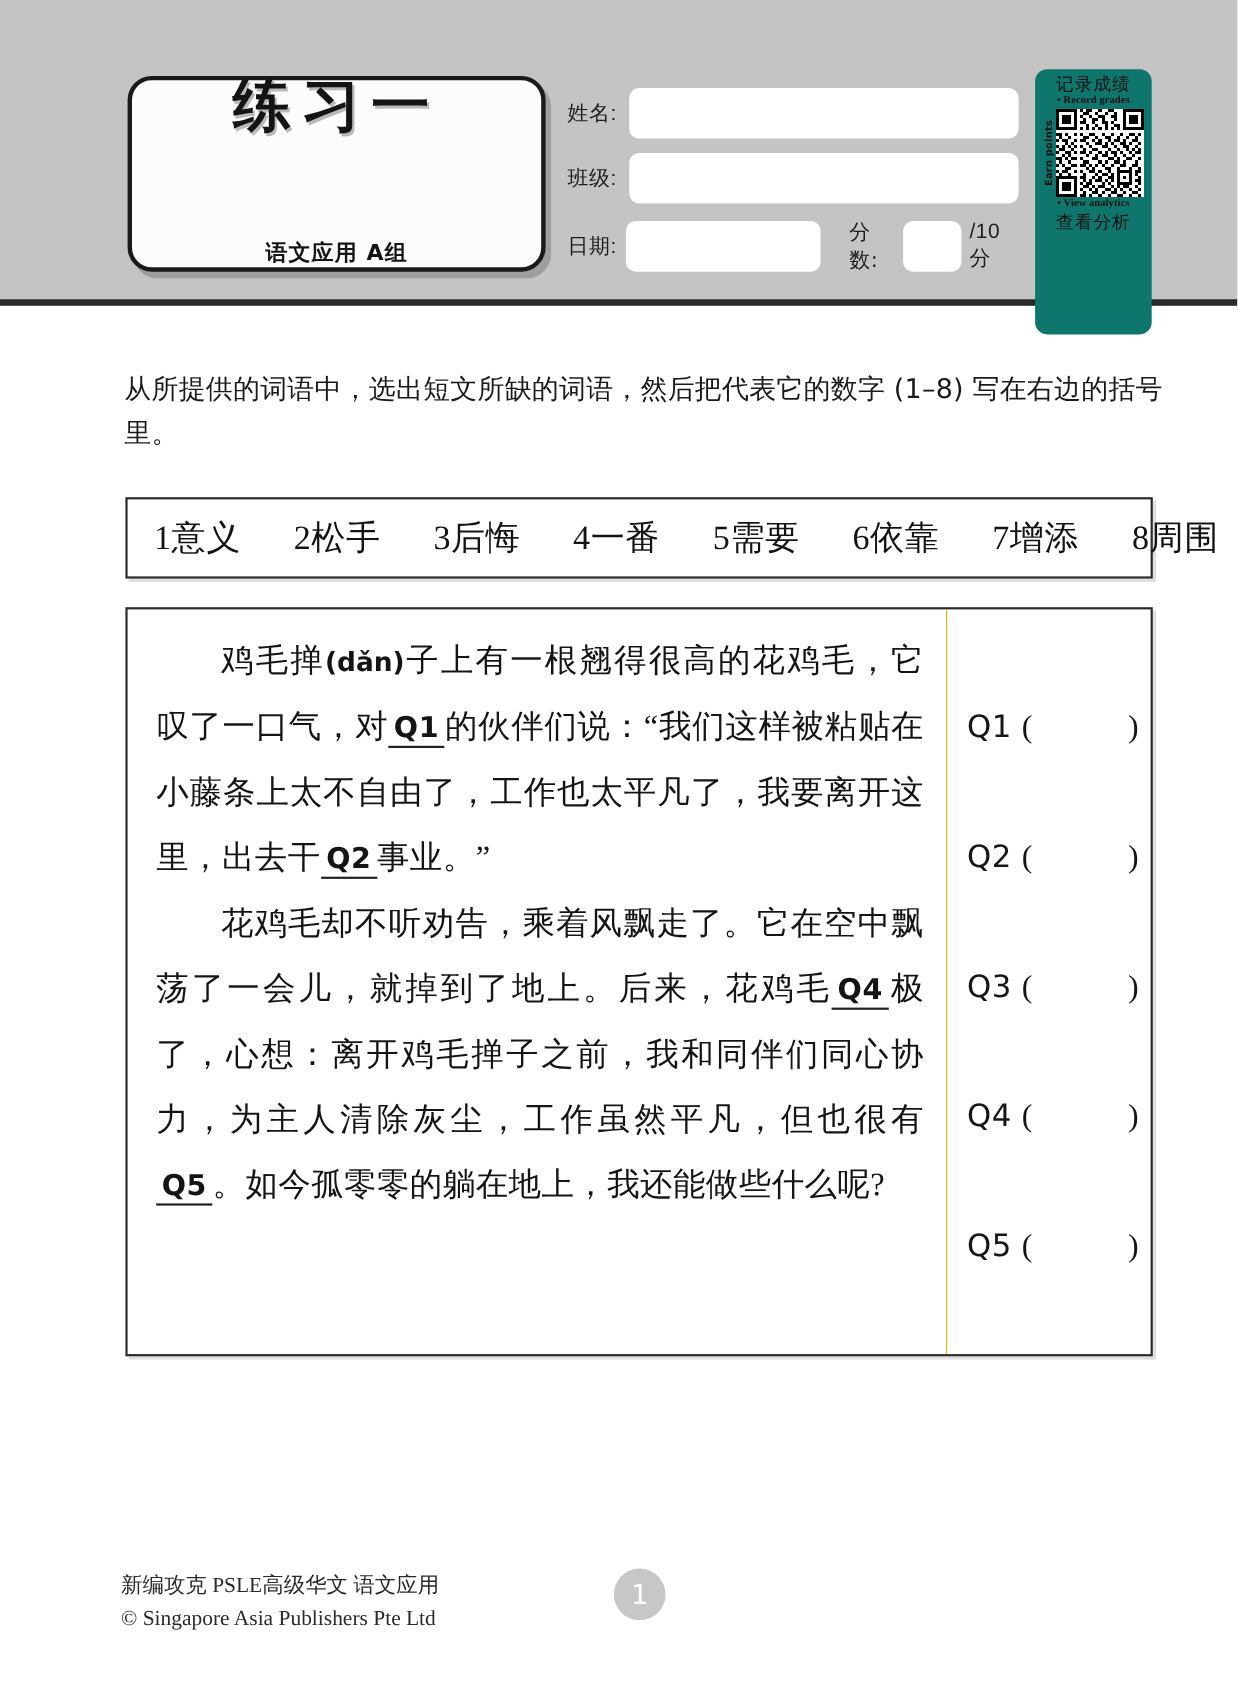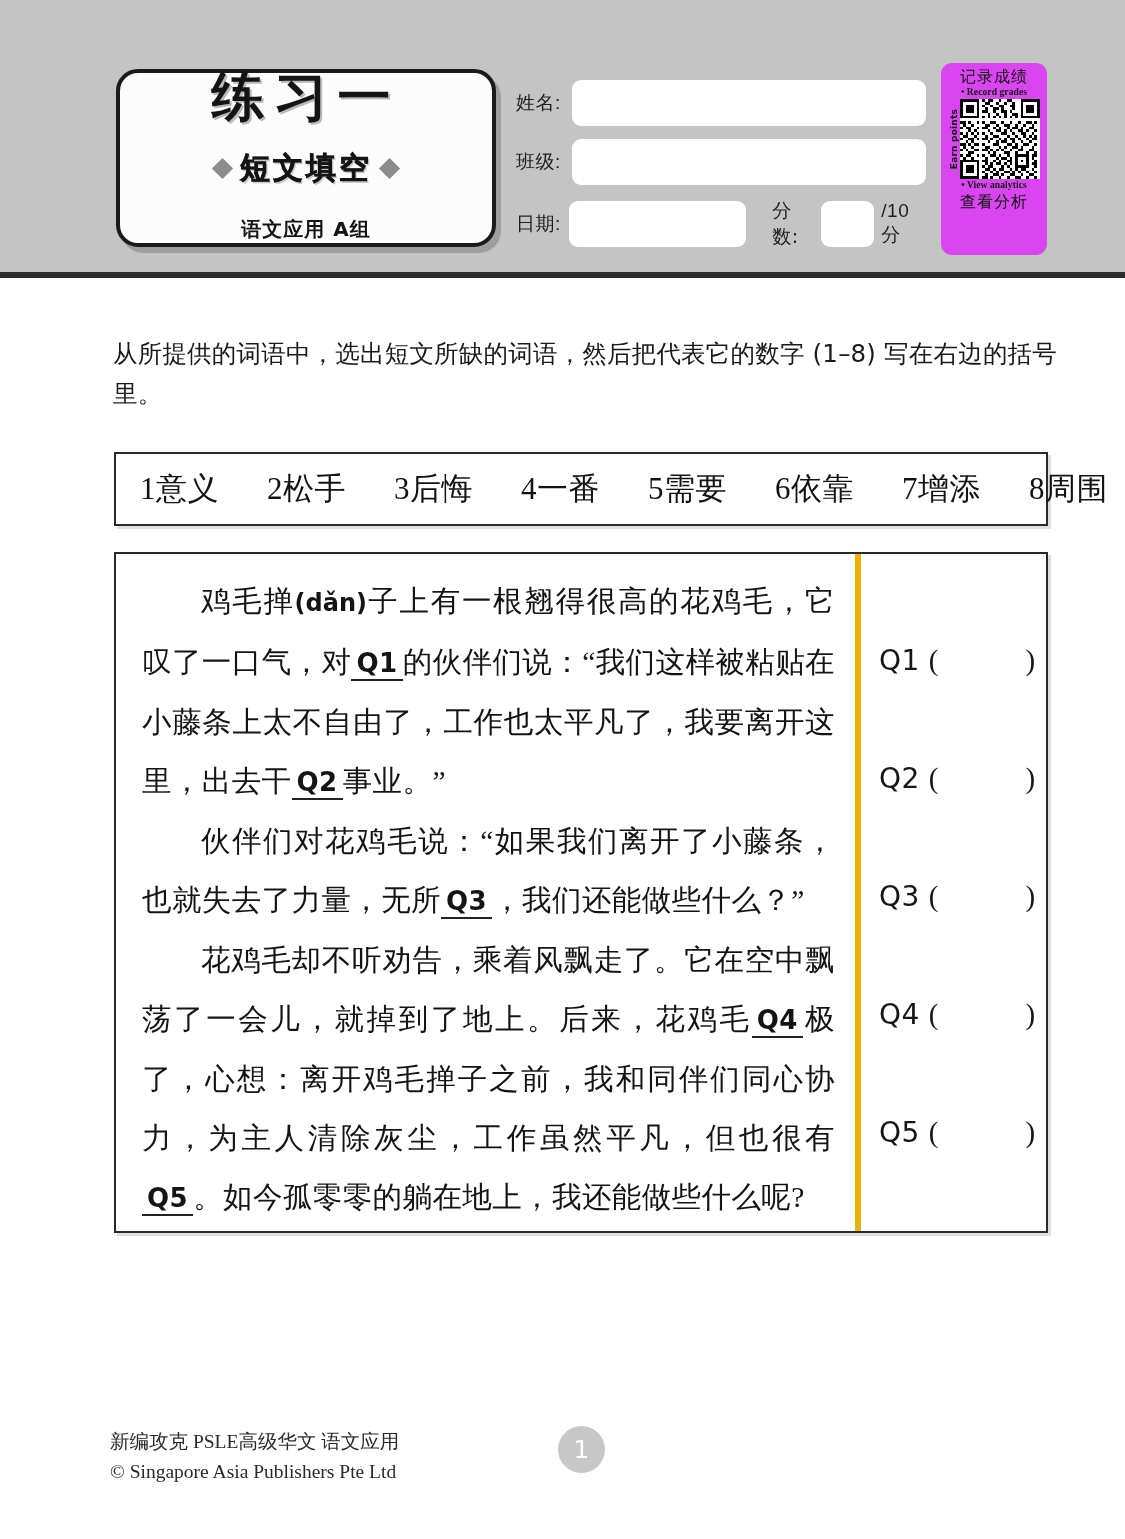--- a/index.html
+++ b/index.html
@@ -132,22 +132,22 @@
     font-size: 19px;
     color: #1d1d1d;
     margin-left: 7px;
     letter-spacing: 0.5px;
   }
 
   
   .qr-card {
     position: absolute;
     left: 941px; top: 63px;
-    width: 106px; height: 192px;
-    background: #d946ef;
+    width: 106px; height: 241px;
+    background: #0f766e;
     border-radius: 11px;
     box-sizing: border-box;
     padding: 5px 4px 4px 4px;
     display: flex;
     flex-direction: column;
     align-items: center;
   }
   .qr-title, .qr-footer {
     font-family: "DejaVu Sans", sans-serif;
     font-size: 16px;
@@ -232,21 +232,21 @@
     border: 2px solid #2a2a2a;
     background: #fff;
     box-sizing: border-box;
     box-shadow: 3px 3px 0 rgba(150,150,150,0.30);
     display: flex;
   }
   .passage-col {
     width: 745px;
     box-sizing: border-box;
     padding: 18px 20px 0 26px;
-    border-right: 6px solid #eab308;
+    border-right: 1px solid #eab308;
   }
   .answer-col {
     flex: 1;
     box-sizing: border-box;
     position: relative;
     padding-top: 18px;
   }
   .para {
     font-family: "Liberation Serif", serif;
     font-size: 29.5px;
@@ -319,25 +319,20 @@
   }
 </style>
 </head>
 <body>
 
 <div class="header-band"></div>
 <div class="header-band-rule"></div>
 
 <div class="title-card">
   <div class="title-main">练习一</div>
-  <div class="title-sub-row">
-    <span class="diamond"></span>
-    <span class="title-sub">短文填空</span>
-    <span class="diamond"></span>
-  </div>
   <div class="title-tag">语文应用 A组</div>
 </div>
 
 <div class="form-area">
   <div class="form-row r1">
     <span class="form-label">姓名:</span>
     <div class="form-box box-name"></div>
   </div>
   <div class="form-row r2">
     <span class="form-label">班级:</span>
@@ -607,21 +602,20 @@
     <span class="word-item">7增添</span>
     <span class="word-item">8周围</span>
   </div>
 </div>
 
 <div class="passage-box">
 
   <div class="passage-col">
     <p class="para indent"><span>鸡毛掸</span><span class="pinyin">(dǎn)</span><span>子上有一根翘得很高的花鸡毛，它叹了一口气，对</span><span class="blank">Q1</span><span>的伙伴们说：“我们这样被粘贴在小藤条上太不自由了，工作也太平凡了，我要离开这里，出去干</span><span class="blank">Q2</span><span>事业。”</span></p>
 
-    <p class="para indent"><span>伙伴们对花鸡毛说：“如果我们离开了小藤条，也就失去了力量，无所</span><span class="blank">Q3</span><span>，我们还能做些什么？”</span></p>
 
     <p class="para indent"><span>花鸡毛却不听劝告，乘着风飘走了。它在空中飘荡了一会儿，就掉到了地上。后来，花鸡毛</span><span class="blank">Q4</span><span>极了，心想：离开鸡毛掸子之前，我和同伴们同心协力，为主人清除灰尘，工作虽然平凡，但也很有</span><span class="blank">Q5</span><span>。如今孤零零的躺在地上，我还能做些什么呢?</span></p>
   </div>
 
   <div class="answer-col">
     <div class="ans-row" style="top:90px;">
       <span class="ans-q">Q1</span>
       <span class="ans-paren">(</span>
       <span class="ans-gap"></span>
       <span class="ans-paren">)</span>

